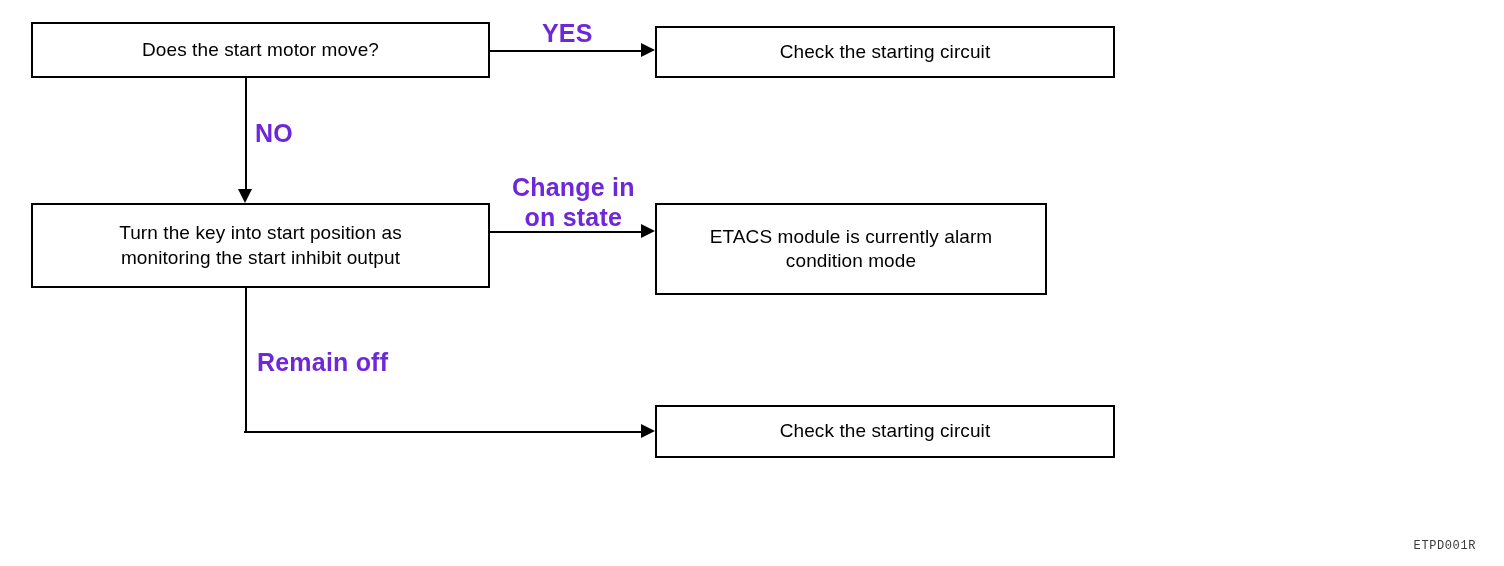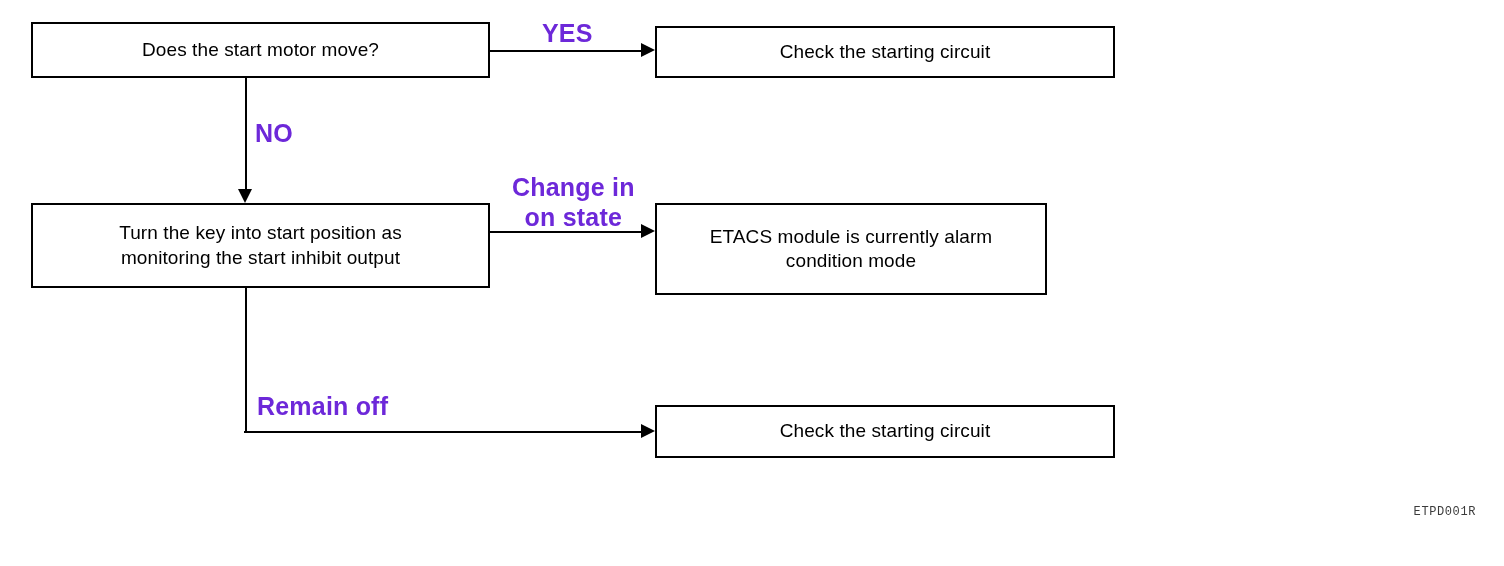--- a/index.html
+++ b/index.html
@@ -90,27 +90,27 @@
     font-weight: bold;
     font-size: 25px;
     line-height: 1.2;
     color: #6d28d9;
     white-space: pre-line;
     letter-spacing: 0.2px;
   }
   #label-yes       { left: 542px; top: 18px; }
   #label-no        { left: 255px; top: 118px; }
   #label-change    { left: 512px; top: 172px; text-align: center; }
-  #label-remain    { left: 257px; top: 347px; margin-top: 44px; }
+  #label-remain    { left: 257px; top: 347px; }
 
   
   #reference-code {
     position: absolute;
     right: 28px;
-    top: 505px;
+    top: 539px;
     font-family: "Liberation Mono", monospace;
     font-size: 12px;
     letter-spacing: 0.6px;
     color: #3b3b3b;
   }
 </style>
 </head>
 <body>
 
 <div id="canvas">

